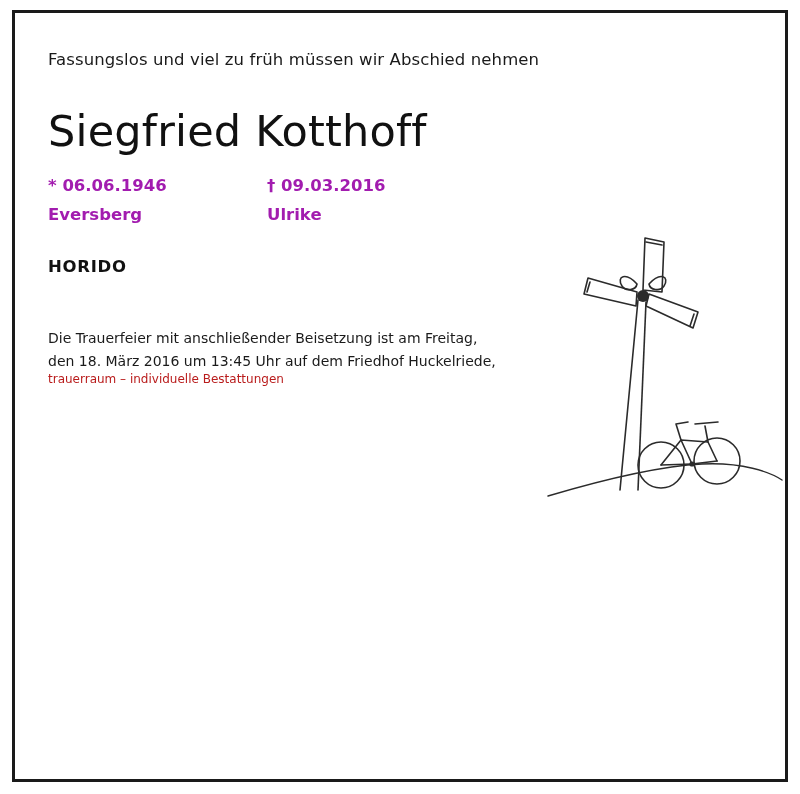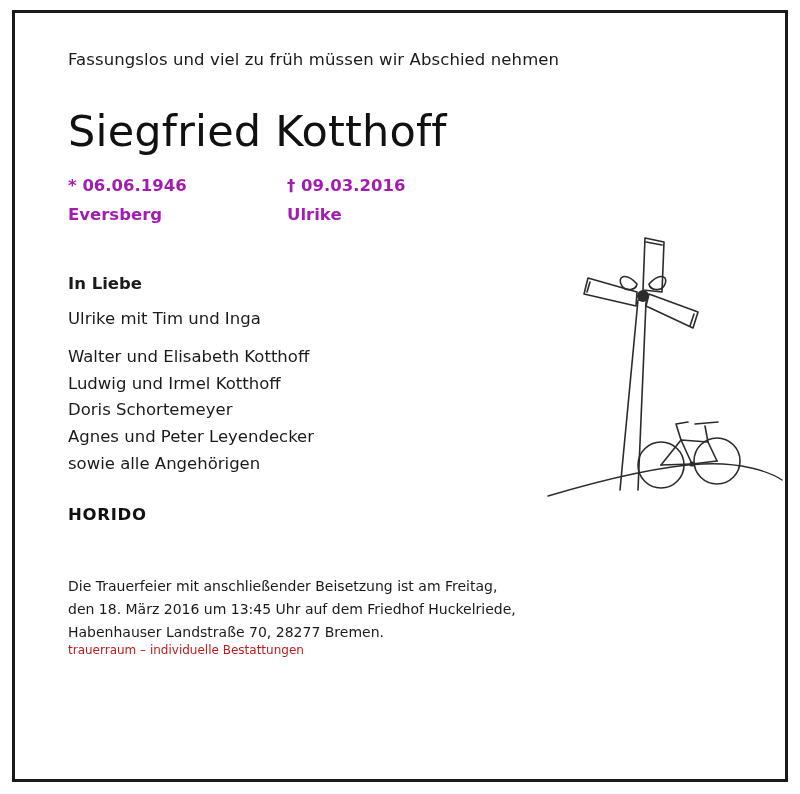--- a/index.html
+++ b/index.html
@@ -22,21 +22,21 @@
     position: absolute;
     left: 12px;
     top: 10px;
     width: 776px;
     height: 772px;
     border: 3px solid #1a1a1a;
     box-sizing: border-box;
   }
   .inner {
     position: absolute;
-    left: 68px;
+    left: 48px;
     top: 40px;
     width: 680px;
     height: 714px;
   }
   .intro {
     font-size: 16.5px;
     color: #1a1a1a;
     letter-spacing: 0.1px;
     margin-top: 10px;
   }
@@ -137,36 +137,26 @@
           <span>†</span>
           <span>09.03.2016</span>
         </span>
       </div>
       <div class="dates-row second">
         <span class="col-left">Eversberg</span>
         <span class="col-right">Ulrike</span>
       </div>
     </div>
 
-    <div class="family">
-      <div class="lead">In Liebe</div>
-      <div class="line">Ulrike mit Tim und Inga</div>
-      <div class="line gap">Walter und Elisabeth Kotthoff</div>
-      <div class="line">Ludwig und Irmel Kotthoff</div>
-      <div class="line">Doris Schortemeyer</div>
-      <div class="line">Agnes und Peter Leyendecker</div>
-      <div class="line">sowie alle Angehörigen</div>
-    </div>
 
     <div class="horido">HORIDO</div>
 
     <div class="ceremony">
       <div>Die Trauerfeier mit anschließender Beisetzung ist am Freitag,</div>
       <div>den 18. März 2016 um 13:45 Uhr auf dem Friedhof Huckelriede,</div>
-      <div>Habenhauser Landstraße 70, 28277 Bremen.</div>
     </div>
 
     <div class="footer">trauerraum – individuelle Bestattungen</div>
   </div>
 
   <div class="illustration">
     <svg width="250" height="290" viewBox="0 0 250 290" fill="none" stroke="#2b2b2b" stroke-width="1.6" stroke-linecap="round" stroke-linejoin="round">
 
       <path d="M6 268 C 60 252, 120 238, 160 236 C 200 234, 228 244, 240 252" stroke-width="1.4"></path>
 

